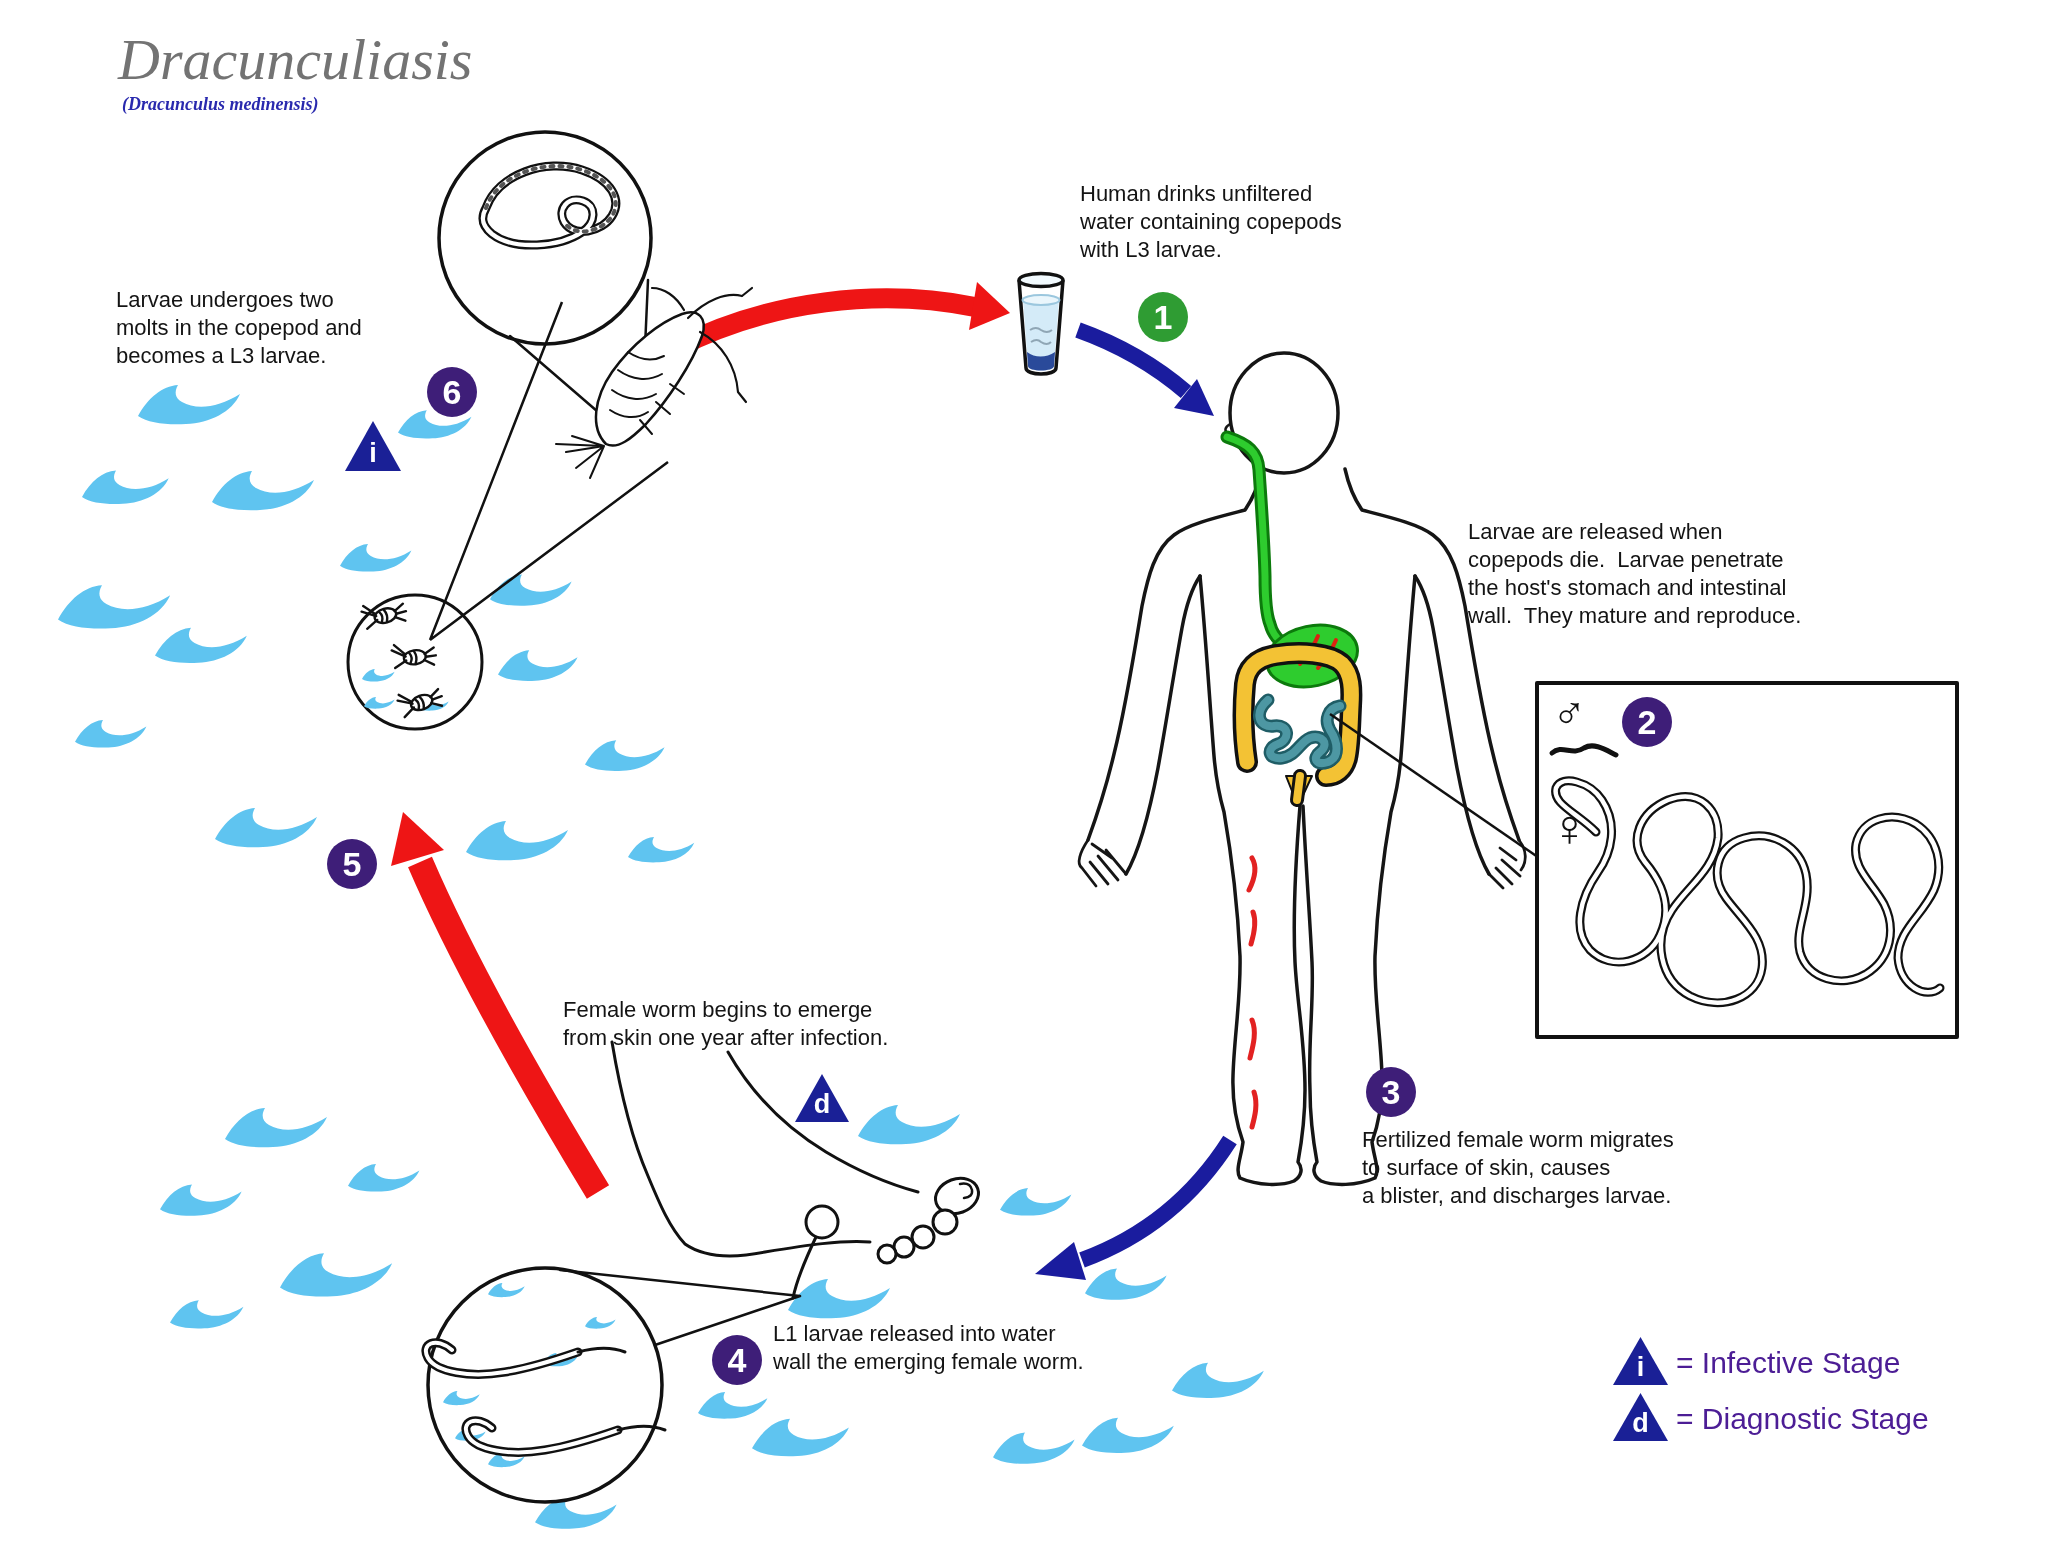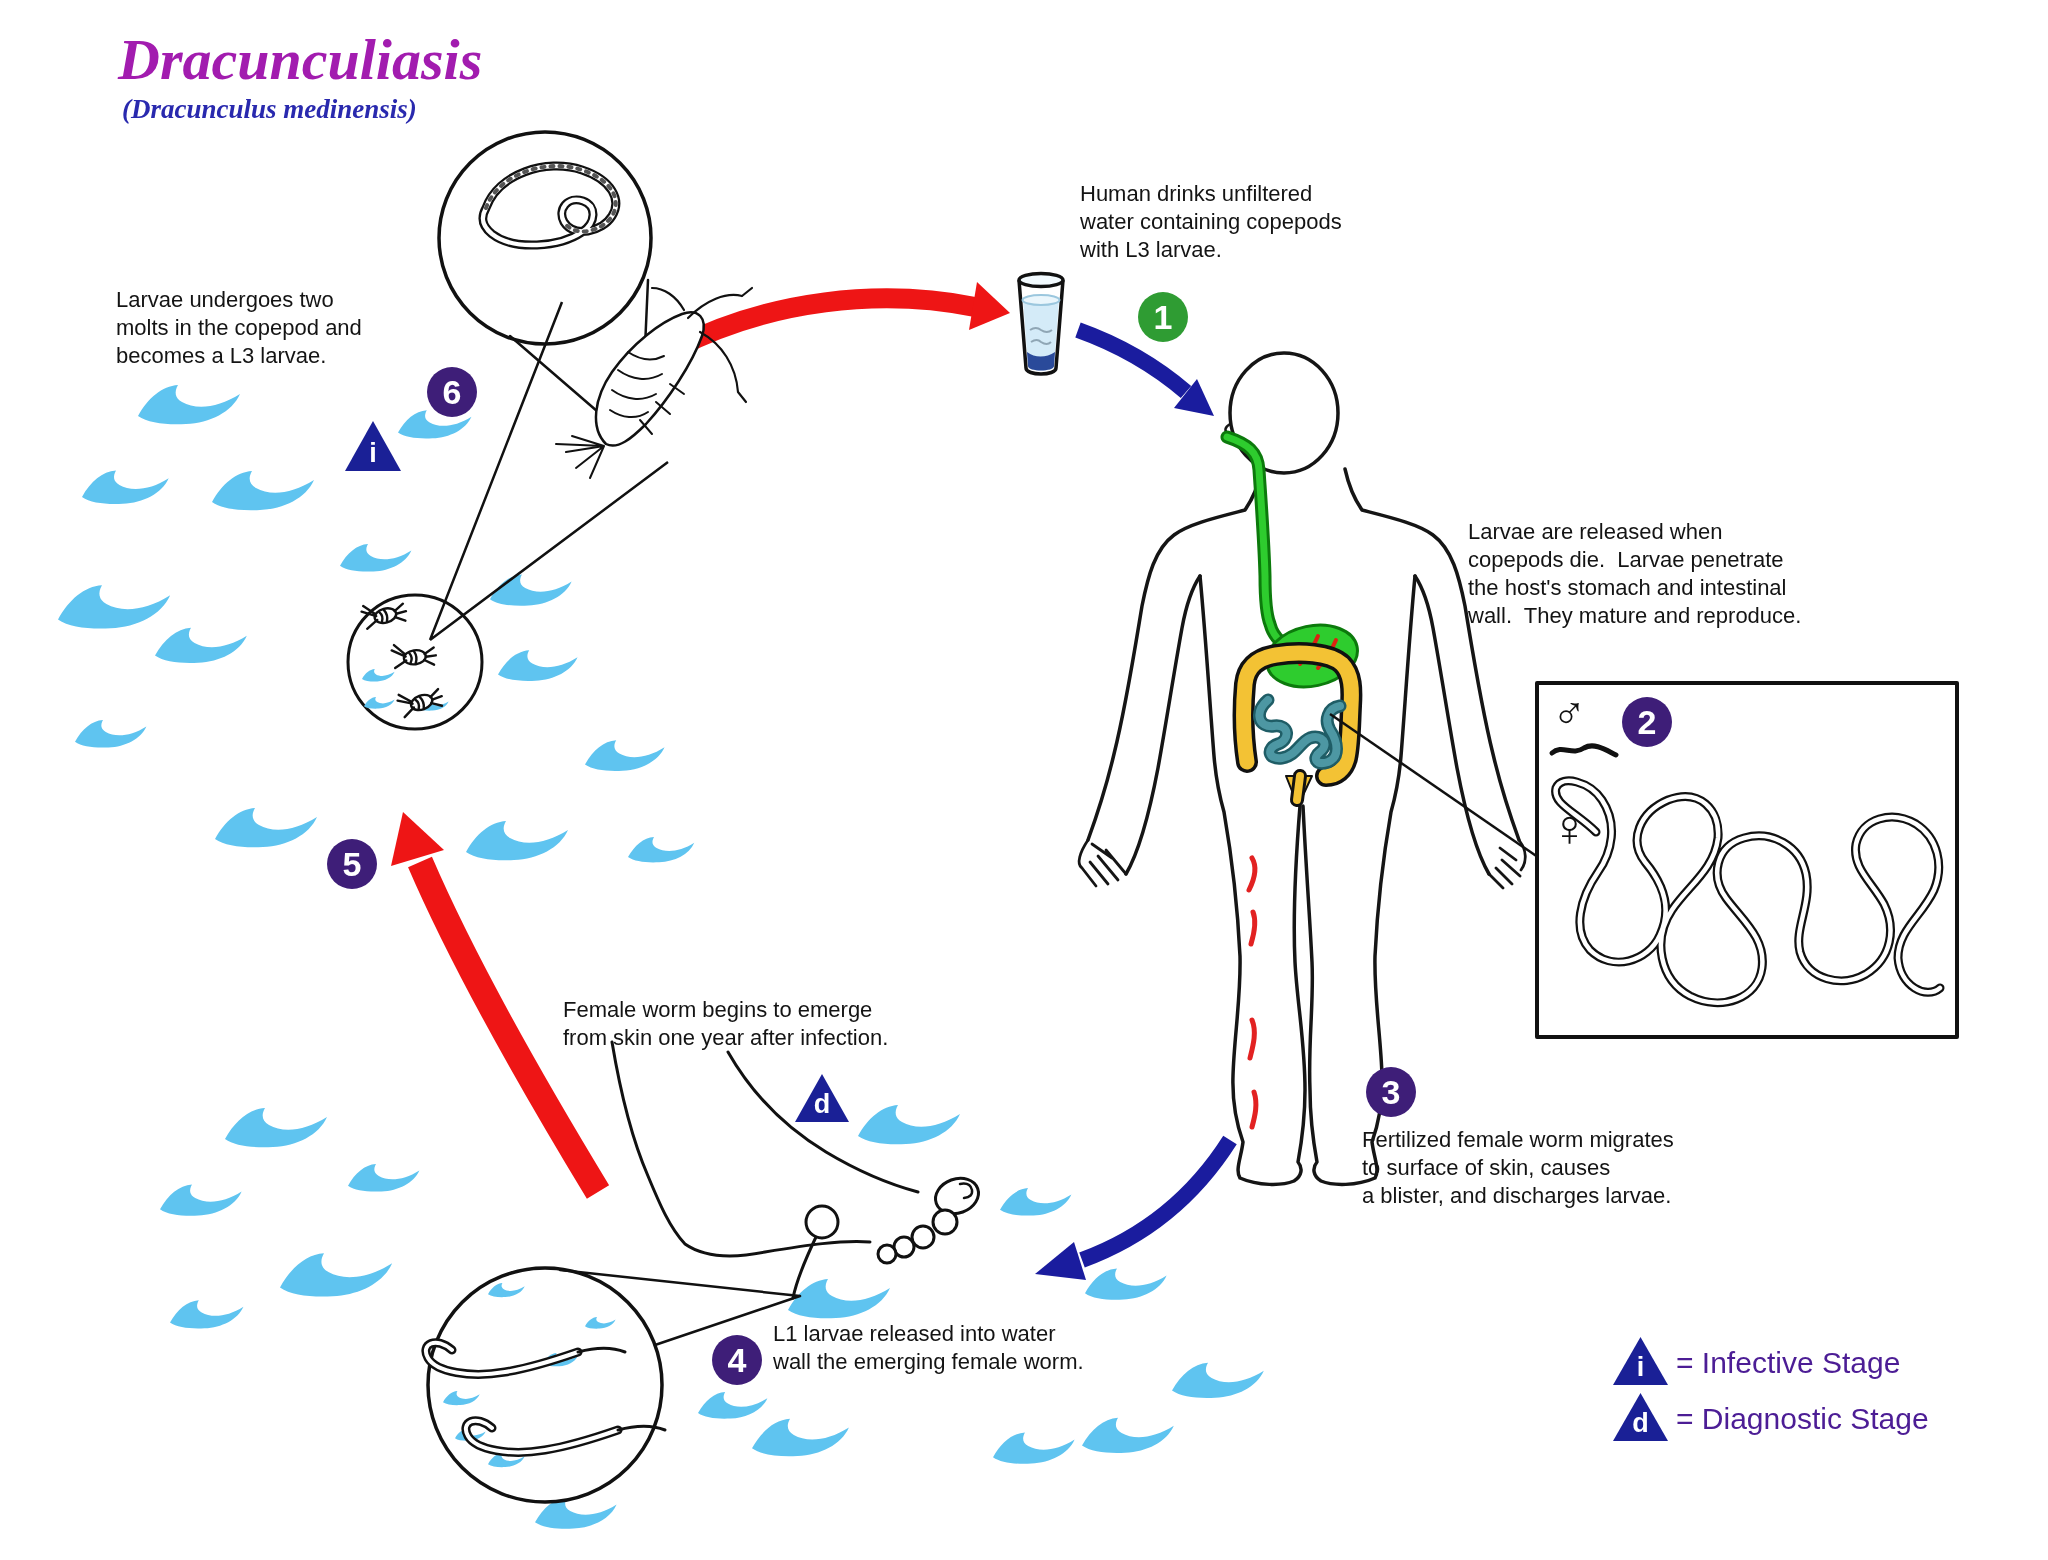--- a/index.html
+++ b/index.html
@@ -1,23 +1,23 @@
 <!DOCTYPE html>
 <html><head>
 <meta charset="utf-8">
 <style>
   html,body{margin:0;padding:0;background:#ffffff;}
   #canvas{position:relative;width:2048px;height:1560px;background:#ffffff;overflow:hidden;
           font-family:"Liberation Sans",sans-serif;}
   #art{position:absolute;left:0;top:0;}
   .txt{position:absolute;font-size:22px;line-height:1.27;color:#141414;white-space:pre-wrap;}
   .title-main{position:absolute;left:118px;top:26px;font-family:"Liberation Serif",serif;
-              font-style:italic;font-weight:700;font-size:58px;color:#a21caf;}
+              font-style:italic;font-weight:400;font-size:58px;color:#737373;}
   .title-sub{position:absolute;left:122px;top:94px;font-family:"Liberation Serif",serif;
-             font-style:italic;font-weight:700;font-size:27px;color:#2929ae;}
+             font-style:italic;font-weight:700;font-size:18px;color:#2929ae;}
   .badge{position:absolute;width:50px;height:50px;border-radius:50%;background:#3e1e78;
          color:#fff;display:flex;align-items:center;justify-content:center;
          font-size:34px;font-weight:bold;}
   .badge.green{background:#2f9c33;}
   .tri{position:absolute;width:56px;height:50px;background:#1a2096;
        clip-path:polygon(50% 0,100% 100%,0 100%);display:flex;align-items:flex-end;
        justify-content:center;}
   .tri span{color:#fff;font-weight:bold;font-size:27px;line-height:1;padding-bottom:4px;}
   .sym{position:absolute;color:#111;font-weight:bold;}
   .legend-label{position:absolute;font-size:30px;color:#4c1d95;}

